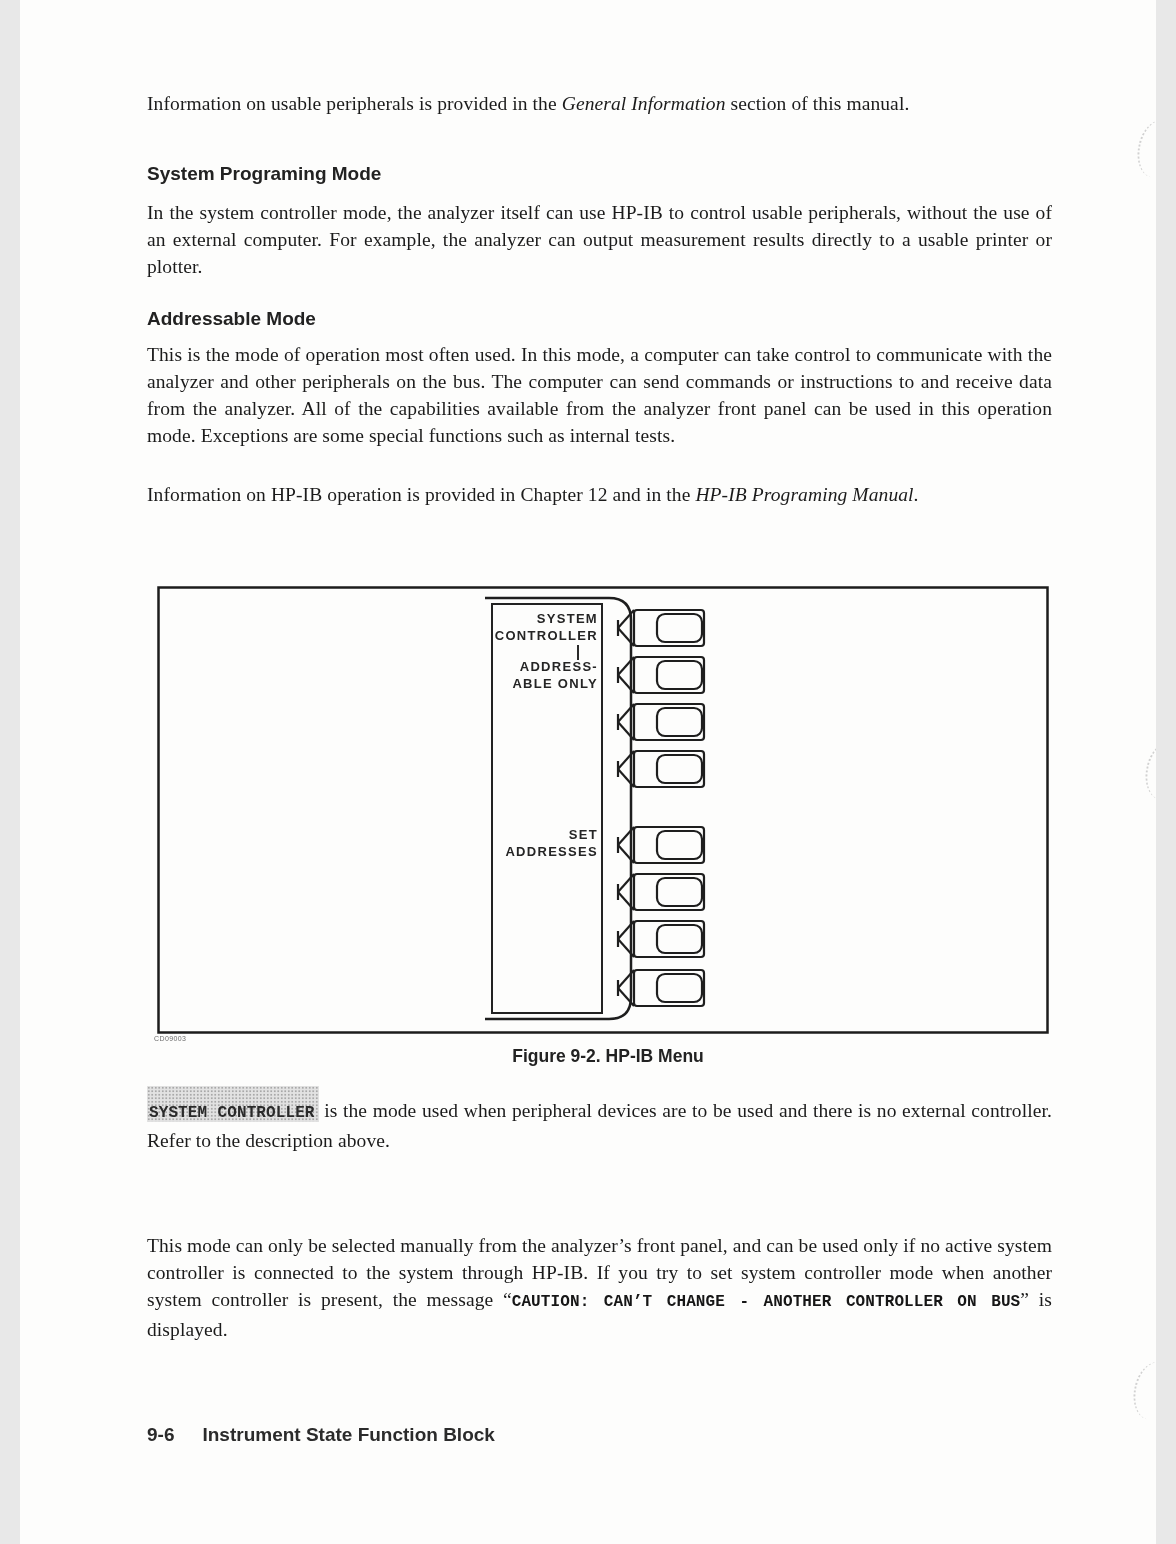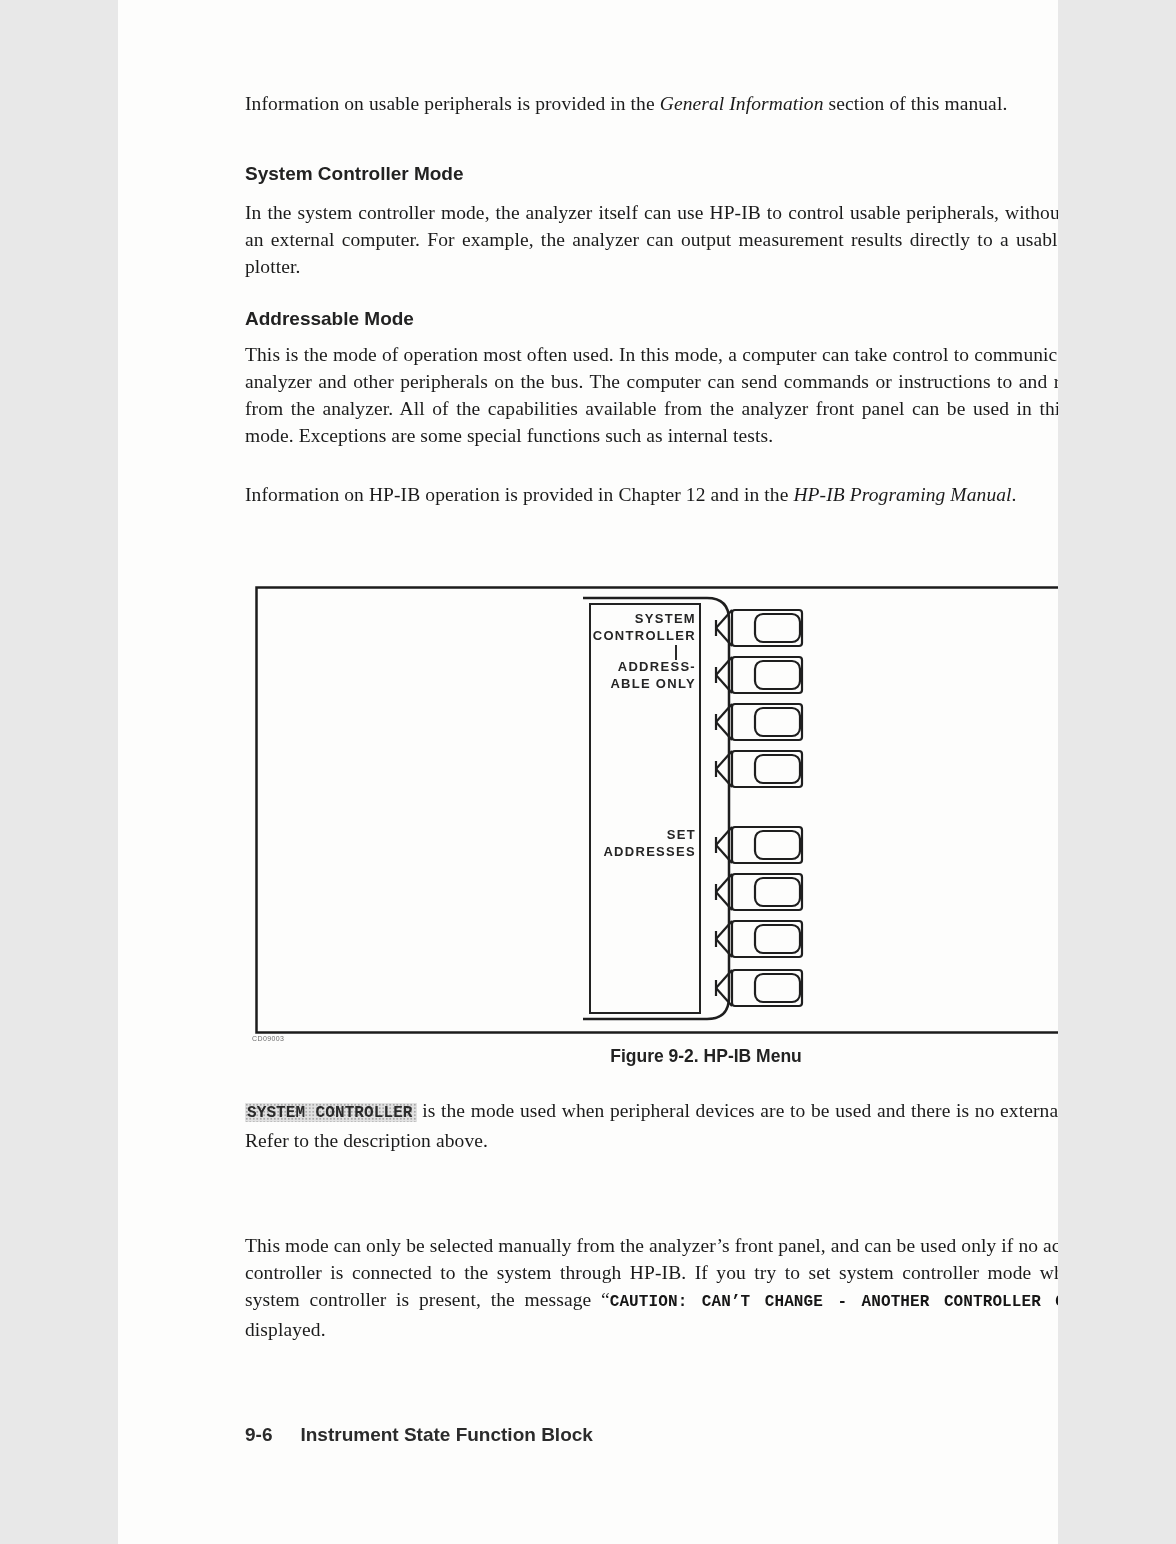--- a/index.html
+++ b/index.html
@@ -1,37 +1,37 @@
 <!DOCTYPE html>
 <html><head>
 <meta charset="utf-8">
 <style>
   html,body { margin:0; padding:0; background:#e8e8e8; }
   .page {
-    position:relative; width:940px; height:1544px; margin:0 auto;
+    position:relative; width:1136px; height:1544px; margin:0 auto;
     background:#fdfdfc; color:#1b1b1b; overflow:hidden;
     font-family:"Liberation Serif", serif;
   }
   .body-text {
     position:absolute; left:127px; width:905px; margin:0;
     font-size:19.5px; line-height:27px; text-align:justify;
     letter-spacing:0.1px;
   }
   .heading {
     position:absolute; left:127px; margin:0;
     font-family:"Liberation Sans", sans-serif; font-weight:bold; font-size:19px;
     color:#222;
   }
   em { font-style:italic; }
   .softkey-ref {
     font-family:"Liberation Mono", monospace; font-weight:bold; font-size:16px;
     background-color:#e2e2e2;
     background-image:radial-gradient(circle, #a8a8a8 0.7px, rgba(0,0,0,0) 1.1px);
     background-size:3.5px 3.5px;
-    padding:1px 4px 0 2px; color:#2a2a2a;
+    padding:18px 4px 0 2px; color:#2a2a2a;
   }
   .mono {
     font-family:"Liberation Mono", monospace; font-weight:bold; font-size:16px;
     font-style:normal; color:#161616;
   }
   .figure-wrap { position:absolute; left:137px; top:586px; }
   .fig-code {
     position:absolute; left:134px; top:1035px;
     font-family:"Liberation Sans", sans-serif; font-size:7px; color:#6d6d6d;
     letter-spacing:0.4px;
@@ -57,21 +57,21 @@
     letter-spacing:1.3px; fill:#252525;
   }
 </style>
 </head>
 <body>
 
 <div class="page">
 
   <p class="body-text" style="top:90px"><span>Information on usable peripherals is provided in the </span><em>General Information</em><span> section of this manual.</span></p>
 
-  <h3 class="heading" style="top:163px">System Controller Mode</h3>
+  <h3 class="heading" style="top:163px">System Programing Mode</h3>
   <p class="body-text" style="top:199px">In the system controller mode, the analyzer itself can use HP-IB to control usable peripherals, without the use of an external computer. For example, the analyzer can output measurement results directly to a usable printer or plotter.</p>
 
   <h3 class="heading" style="top:308px">Addressable Mode</h3>
   <p class="body-text" style="top:341px">This is the mode of operation most often used. In this mode, a computer can take control to communicate with the analyzer and other peripherals on the bus. The computer can send commands or instructions to and receive data from the analyzer. All of the capabilities available from the analyzer front panel can be used in this operation mode. Exceptions are some special functions such as internal tests.</p>
 
   <p class="body-text" style="top:481px"><span>Information on HP-IB operation is provided in Chapter 12 and in the </span><em>HP-IB Programing Manual</em><span>.</span></p>
 
   <div class="figure-wrap">
     <svg width="892" height="448" viewBox="0 0 892 448">
 

